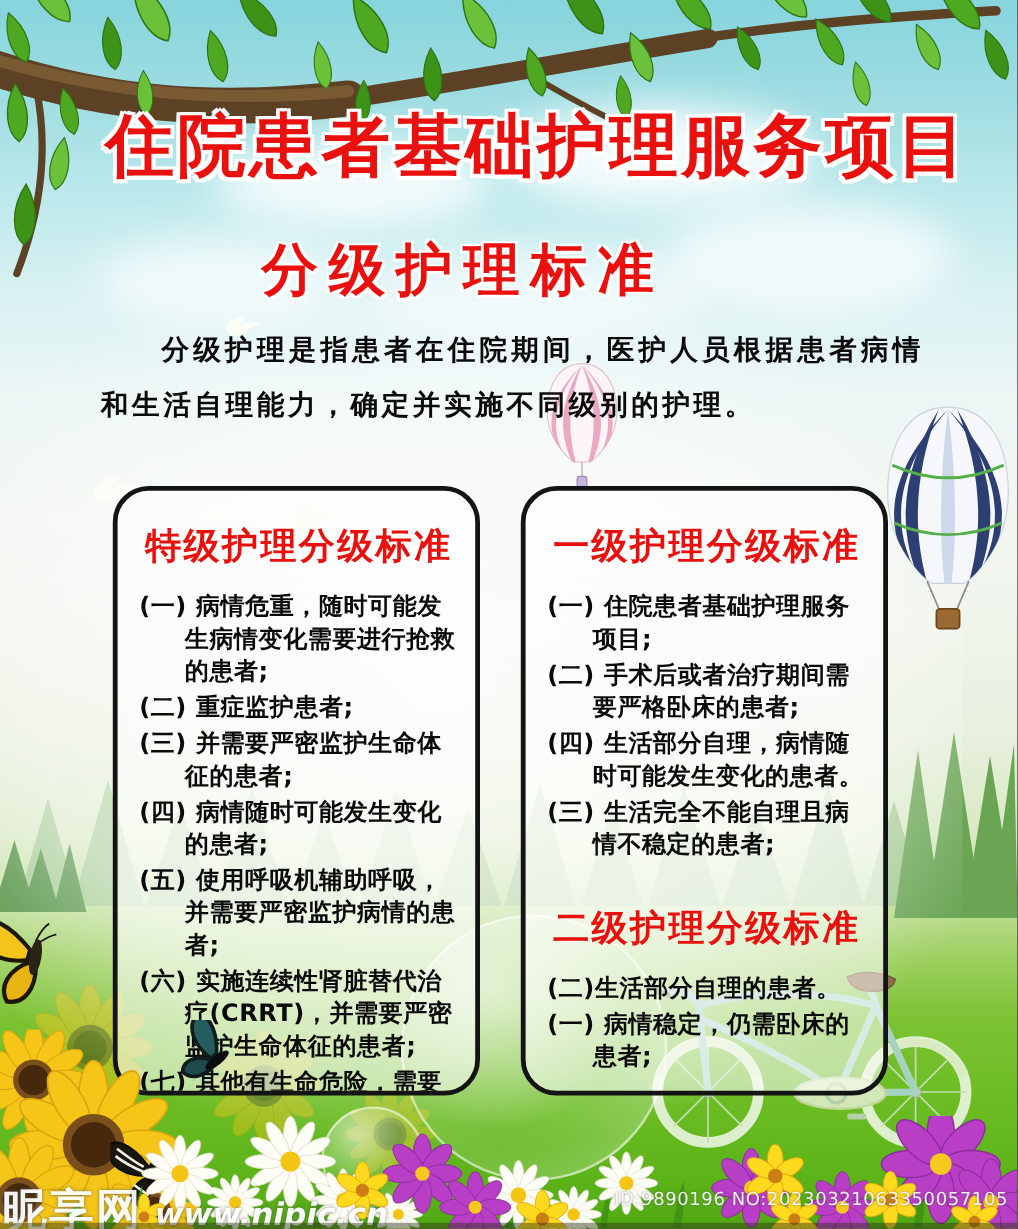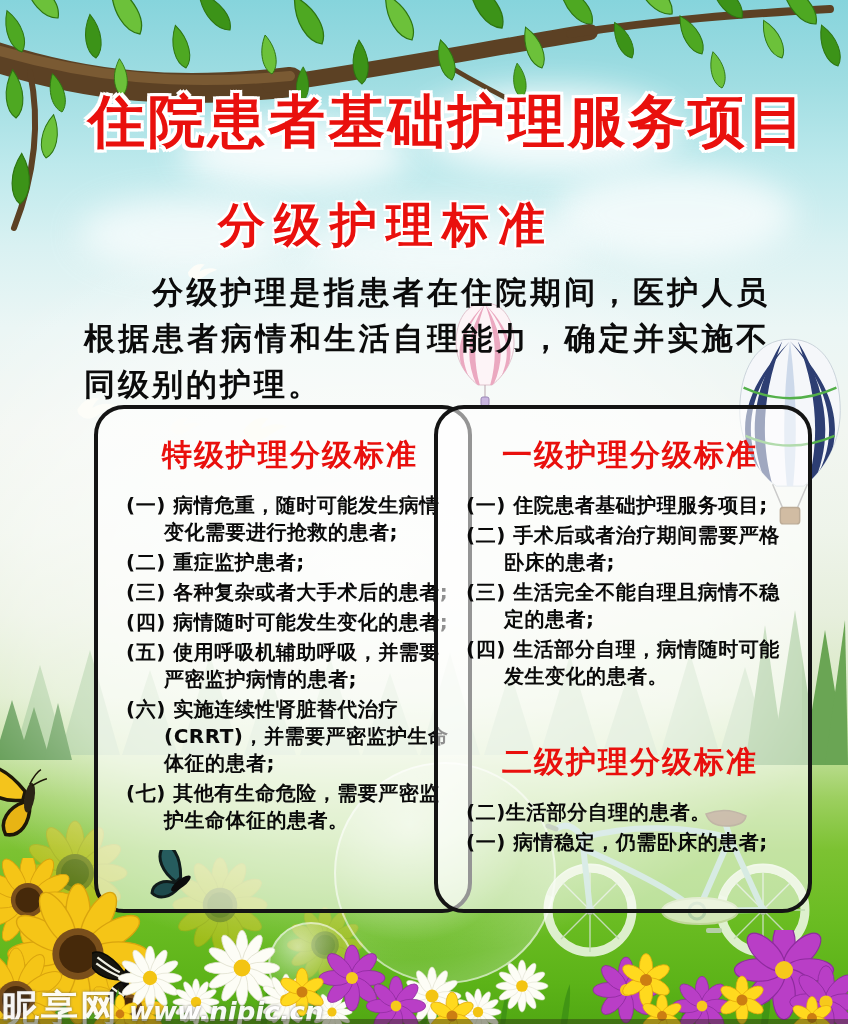--- a/index.html
+++ b/index.html
@@ -23,37 +23,37 @@
                  0 -3px 0 #fff,0 3px 0 #fff,-3px 0 0 #fff,3px 0 0 #fff;
     padding-left:24px;
   }
   #sub-title{
     left:0;top:194px;width:772px;text-align:center;
     font-size:47px;font-weight:bold;letter-spacing:9px;color:#e9100d;
     text-shadow:-2px -2px 0 #fff,2px -2px 0 #fff,-2px 2px 0 #fff,2px 2px 0 #fff;
   }
   #intro{
     left:84px;top:270px;width:686px;
-    font-family:Liberation Sans, sans-serif;font-weight:bold;color:#0b0b0b;
-    font-size:31px;line-height:46px;letter-spacing:3px;
+    font-family:Liberation Mono, monospace;font-weight:bold;color:#0b0b0b;
+    font-size:23px;line-height:46px;letter-spacing:3px;
     text-indent:2.2em;text-align:justify;
   }
   .panel{
-    position:absolute;top:405px;width:378px;height:508px;box-sizing:border-box;
+    position:absolute;top:405px;width:306px;height:508px;box-sizing:border-box;
     background:rgba(255,255,255,0.55);
     border:4px solid #141414;border-radius:30px;
-    padding:0 14px 0 28px;overflow:hidden;
+    padding:0 14px 0 18px;overflow:hidden;
   }
   #panel-special{left:94px;}
   #panel-levels{left:434px;}
   .panel h2{
     margin:26px 0 16px;text-align:center;
     font-size:30px;font-weight:bold;letter-spacing:2px;color:#e9100d;
   }
-  .panel h2.second{margin-top:52px;}
+  .panel h2.second{margin-top:36px;}
   .item{
     margin:0 0 3px;color:#0a0a0a;font-weight:bold;
     font-size:20px;line-height:27px;letter-spacing:0.5px;
     padding-left:1.9em;text-indent:-1.9em;
   }
   
   .bubble{
     position:absolute;border-radius:50%;
     border:2px solid rgba(255,255,255,0.55);
     background:radial-gradient(circle at 34% 28%, rgba(255,255,255,0.55),
@@ -318,33 +318,33 @@
   </svg>
 
   <h1 class="abs" id="main-title" style="margin:0">住院患者基础护理服务项目</h1>
   <h2 class="abs" id="sub-title" style="margin:0">分级护理标准</h2>
   <p class="abs" id="intro" style="margin:0">分级护理是指患者在住院期间，医护人员根据患者病情和生活自理能力，确定并实施不同级别的护理。</p>
 
   <section class="panel" id="panel-special">
     <h2>特级护理分级标准</h2>
     <p class="item">(一) 病情危重，随时可能发生病情变化需要进行抢救的患者;</p>
     <p class="item">(二) 重症监护患者;</p>
-    <p class="item">(三) 各种复杂或者大手术后的患者;</p>
+    <p class="item">(三) 并需要严密监护生命体征的患者;</p>
     <p class="item">(四) 病情随时可能发生变化的患者;</p>
     <p class="item">(五) 使用呼吸机辅助呼吸，并需要严密监护病情的患者;</p>
     <p class="item">(六) 实施连续性肾脏替代治疗(CRRT)，并需要严密监护生命体征的患者;</p>
     <p class="item">(七) 其他有生命危险，需要严密监护生命体征的患者。</p>
   </section>
 
   <section class="panel" id="panel-levels">
     <h2>一级护理分级标准</h2>
     <p class="item">(一) 住院患者基础护理服务项目;</p>
     <p class="item">(二) 手术后或者治疗期间需要严格卧床的患者;</p>
+    <p class="item">(四) 生活部分自理，病情随时可能发生变化的患者。</p>
     <p class="item">(三) 生活完全不能自理且病情不稳定的患者;</p>
-    <p class="item">(四) 生活部分自理，病情随时可能发生变化的患者。</p>
     <h2 class="second">二级护理分级标准</h2>
     <p class="item">(二)生活部分自理的患者。</p>
     <p class="item">(一) 病情稳定，仍需卧床的患者;</p>
   </section>
 
   <svg class="abs noi" style="left:240px;top:412px" width="52" height="34" viewBox="0 0 36 26">
       <use href="#g-dove" fill="#fdfdf8"></use>
     </svg>
 
   <svg class="abs noi" style="left:-18px;top:858px" width="200" height="166" viewBox="0 0 200 166">
@@ -415,15 +415,16 @@
     <use href="#g-yflower" transform="translate(662,86) scale(0.9)"></use>
     <use href="#g-yflower" transform="translate(742,70)"></use>
     <use href="#g-yflower" transform="translate(812,88) scale(0.9)"></use>
     <use href="#g-yflower" transform="translate(120,84) scale(0.8)"></use>
   </svg>
 
   <div class="abs" id="wm-left">
     <span id="wm-site">昵享网</span>
     <span id="wm-url">www.nipic.cn</span>
   </div>
+  <div class="abs" id="wm-right">ID:9890196 NO:20230321063350057105</div>
 
   <div class="abs noi" id="bottom-edge"></div>
 </div>
 
 </body></html>

